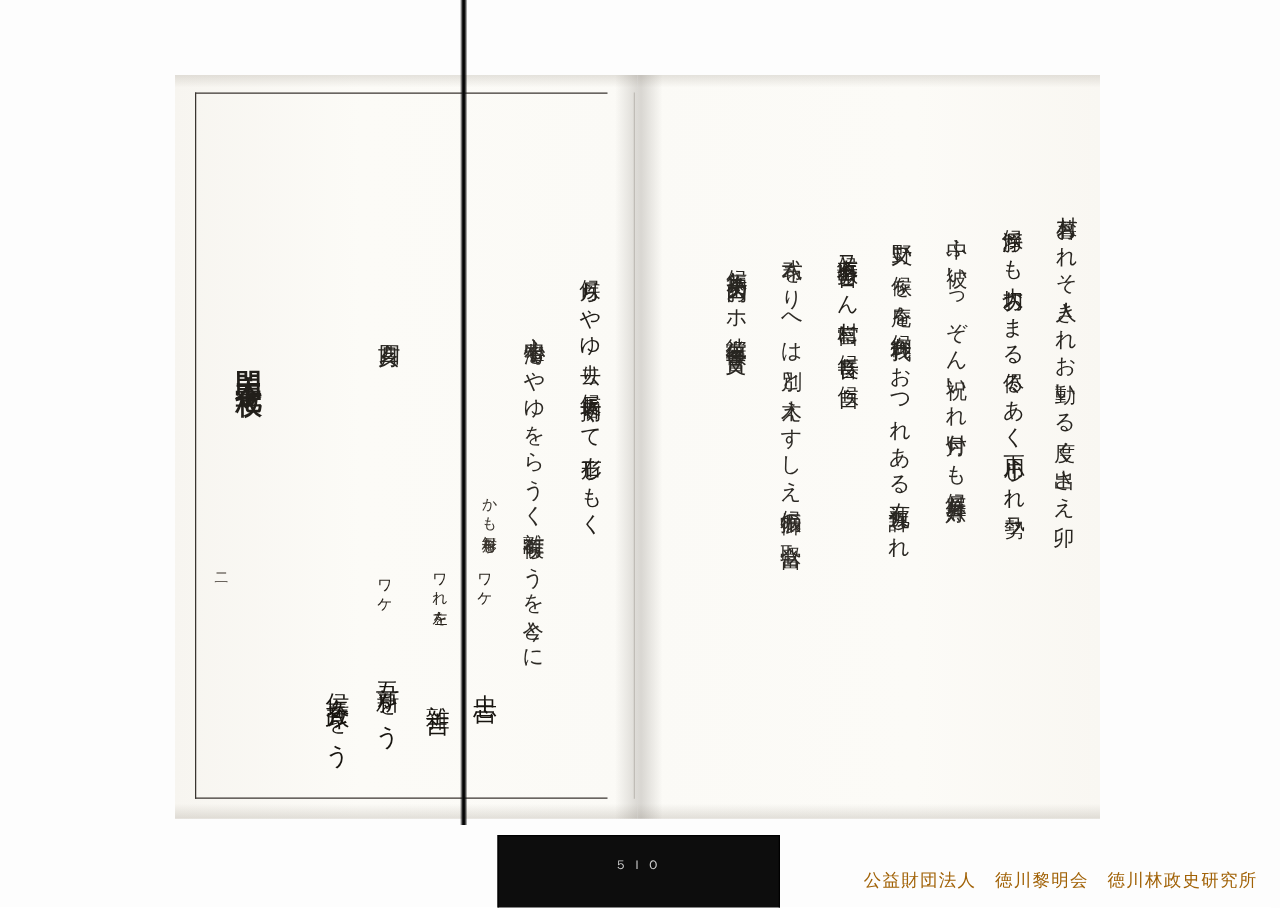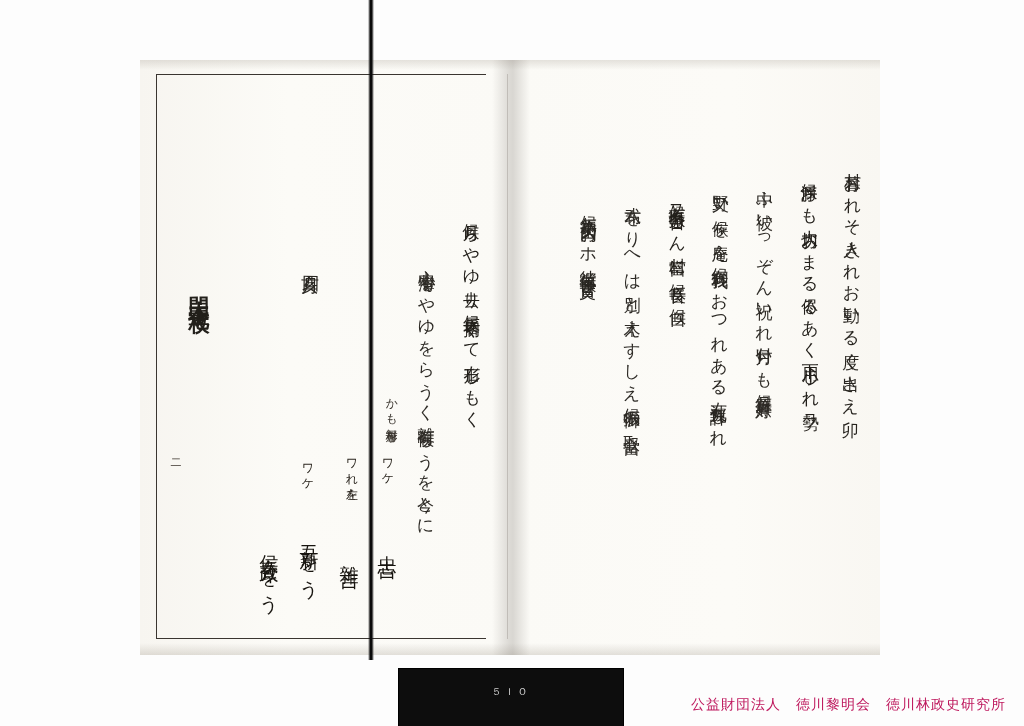--- a/index.html
+++ b/index.html
@@ -143,21 +143,21 @@
     color: #cfcfcf;
     font-size: 10px;
     letter-spacing: 3px;
     font-family: "Liberation Sans", sans-serif;
   }
   .credit {
     position: absolute;
     right: 18px;
     bottom: 12px;
     font-size: 14px;
-    color: #be185d;
+    color: #a16207;
     letter-spacing: 1px;
     font-family: "Liberation Sans", sans-serif;
     white-space: pre;
   }
 
   
   .edge-top {
     position: absolute; left:0; top:0; width:100%; height:10px;
     background: linear-gradient(180deg, rgba(120,110,95,.18), rgba(0,0,0,0));
   }

